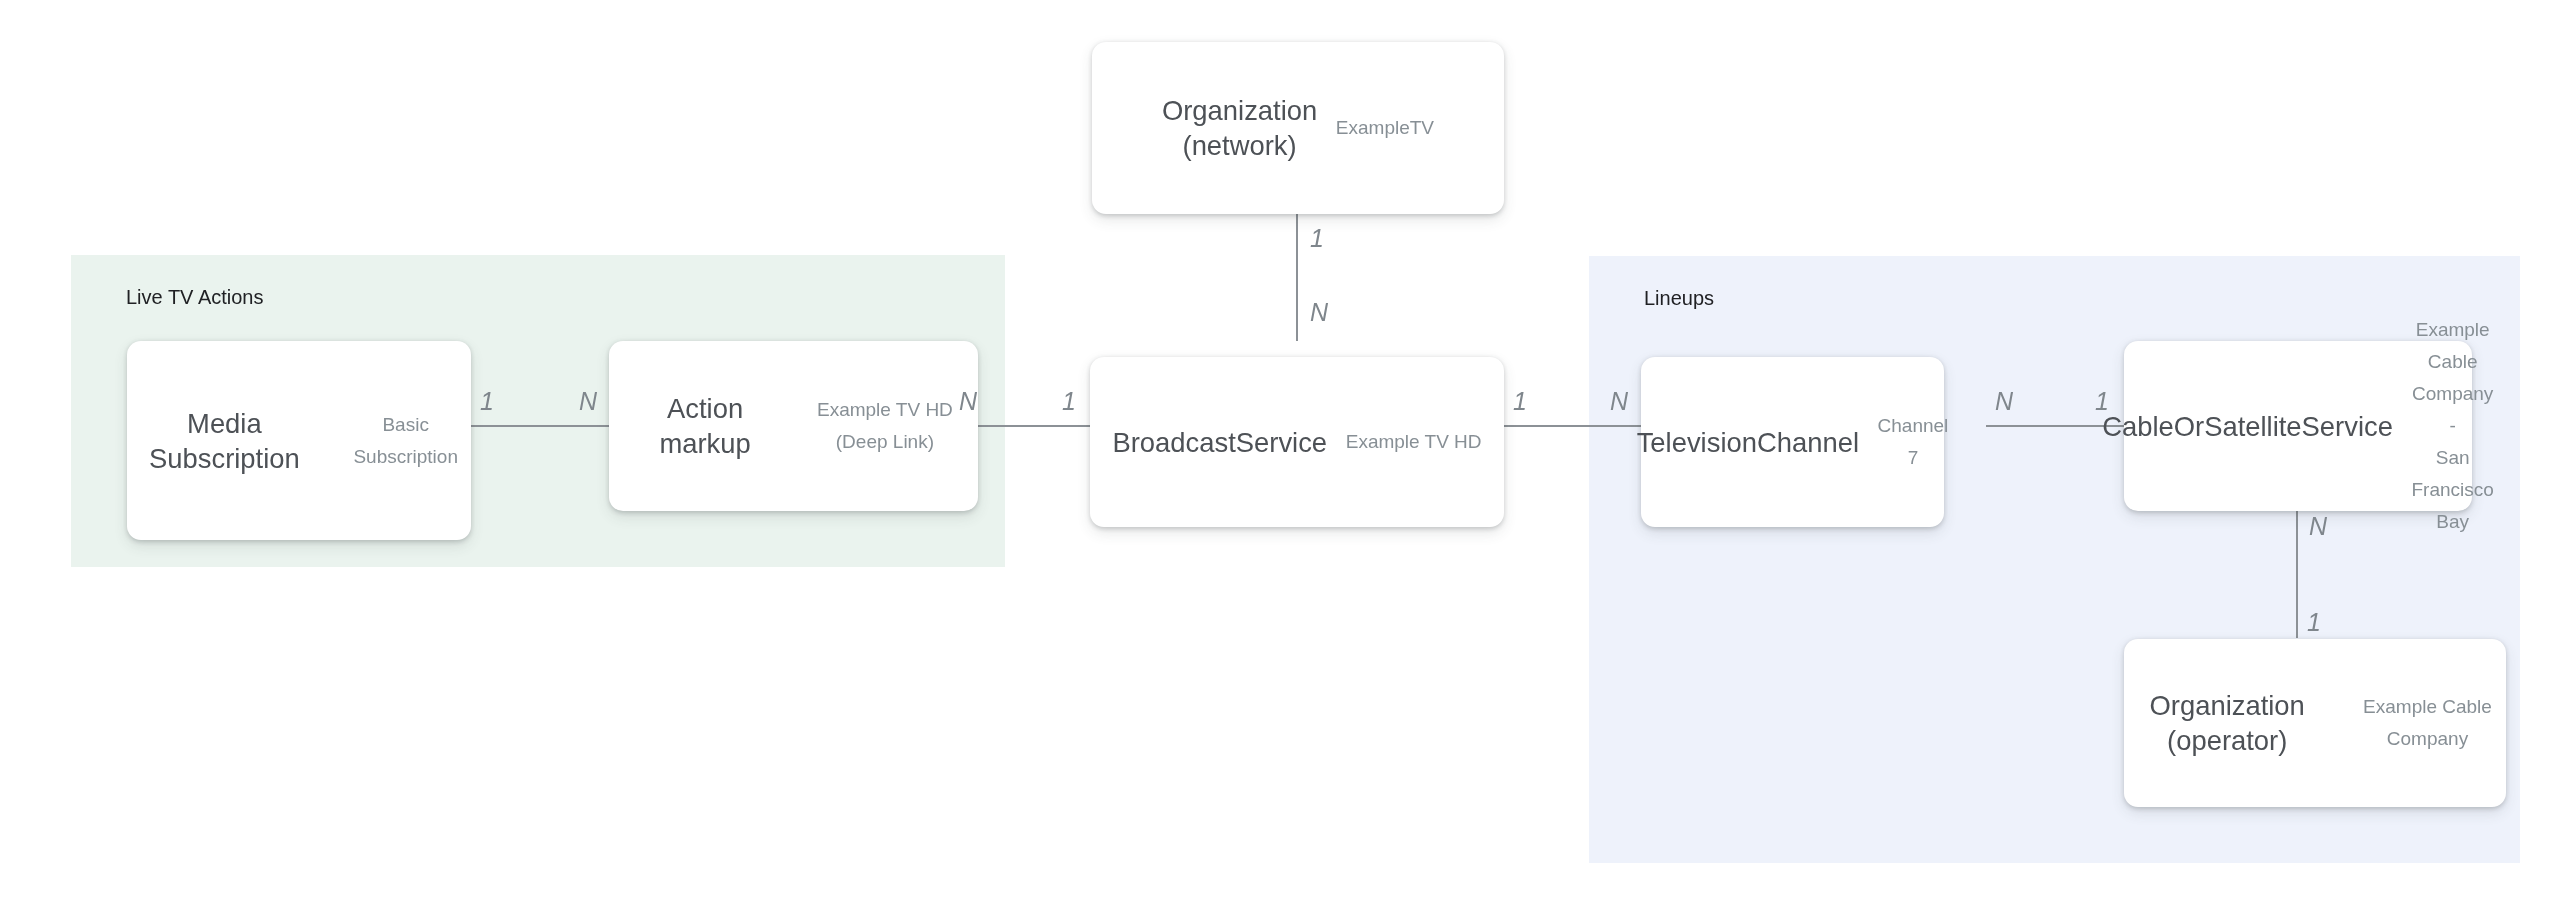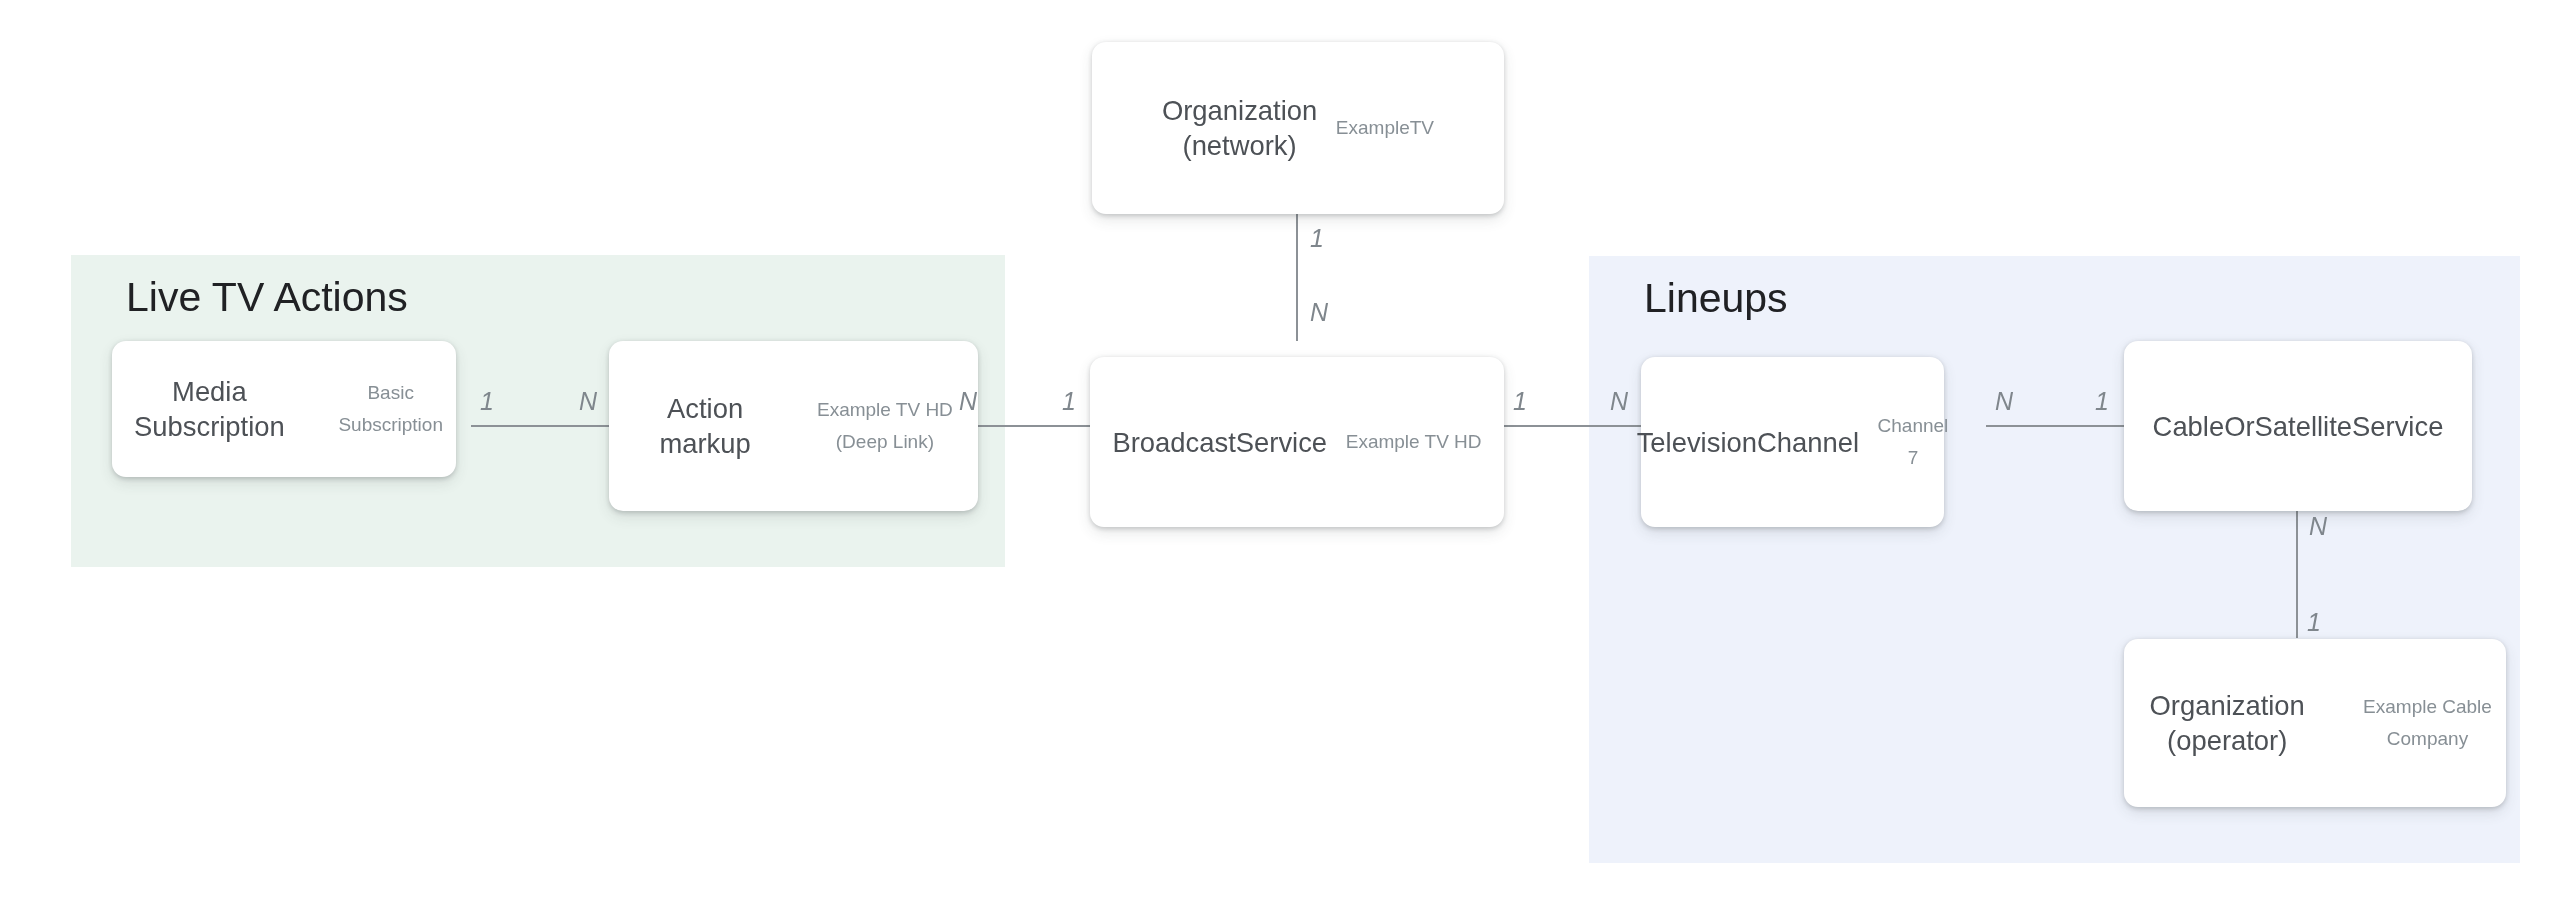--- a/index.html
+++ b/index.html
@@ -8,21 +8,21 @@
     width:2576px;height:906px;
     background:#ffffff;
     font-family:"Liberation Sans",sans-serif;
     overflow:hidden;
   }
   .region{position:absolute;}
   .region-green{background:var(--live-tv-actions-bg,#eaf3ee);}
   .region-blue{background:var(--lineups-bg,#eef2fb);}
   .region-title{
     position:absolute;left:55px;top:25px;
-    font-size:41px;line-height:35px;font-weight:400;
+    font-size:20px;line-height:35px;font-weight:400;
     color:var(--heading-text,#202124);
     white-space:nowrap;
   }
   .node{
     position:absolute;
     background:var(--node-bg,#ffffff);
     border-radius:14px;
     box-shadow:0 1.8px 4.4px rgba(60,64,67,.22), 0 5.3px 14px rgba(60,64,67,.12);
     display:flex;flex-direction:row;align-items:center;justify-content:center;
     gap:18.6px;text-align:center;
@@ -80,21 +80,21 @@
   <div class="node" style="left:1092px;top:42px;width:412px;height:172px;">
     <div class="node-title">
       <div>Organization</div>
       <div>(network)</div>
     </div>
     <div class="node-subtitle">
       <div>ExampleTV</div>
     </div>
   </div>
 
-  <div class="node" style="left:112px;top:341px;width:344px;height:136px;text-align:center;">
+  <div class="node" style="left:127px;top:341px;width:344px;height:199px;text-align:center;">
     <div class="node-title">
       <div>Media Subscription</div>
     </div>
     <div class="node-subtitle">
       <div>Basic Subscription</div>
     </div>
   </div>
 
   <div class="node" style="left:609px;top:341px;width:341px;height:170px;padding-left:28px;">
     <div class="node-title">
@@ -120,20 +120,24 @@
     </div>
     <div class="node-subtitle">
       <div>Channel 7</div>
     </div>
   </div>
 
   <div class="node" style="left:2124px;top:341px;width:348px;height:170px;">
     <div class="node-title">
       <div>CableOrSatelliteService</div>
     </div>
+    <div class="node-subtitle">
+      <div>Example Cable Company -</div>
+      <div>San Francisco Bay</div>
+    </div>
   </div>
 
   <div class="node" style="left:2124px;top:639px;width:382px;height:168px;">
     <div class="node-title">
       <div>Organization (operator)</div>
     </div>
     <div class="node-subtitle">
       <div>Example Cable Company</div>
     </div>
   </div>

